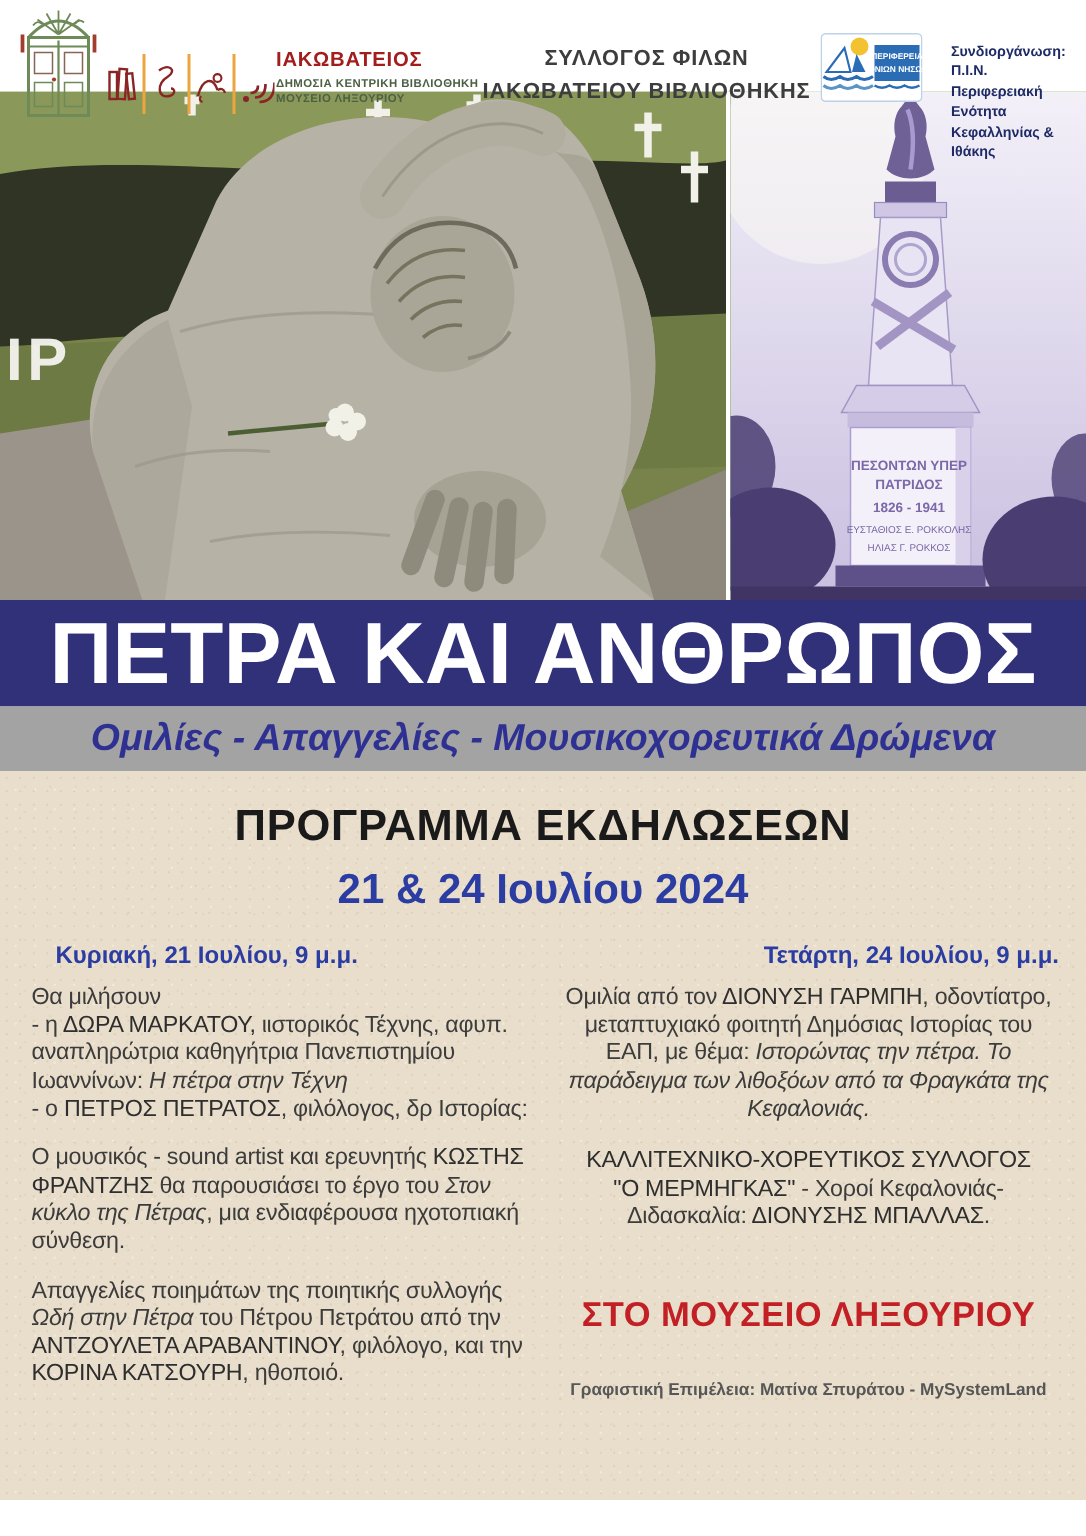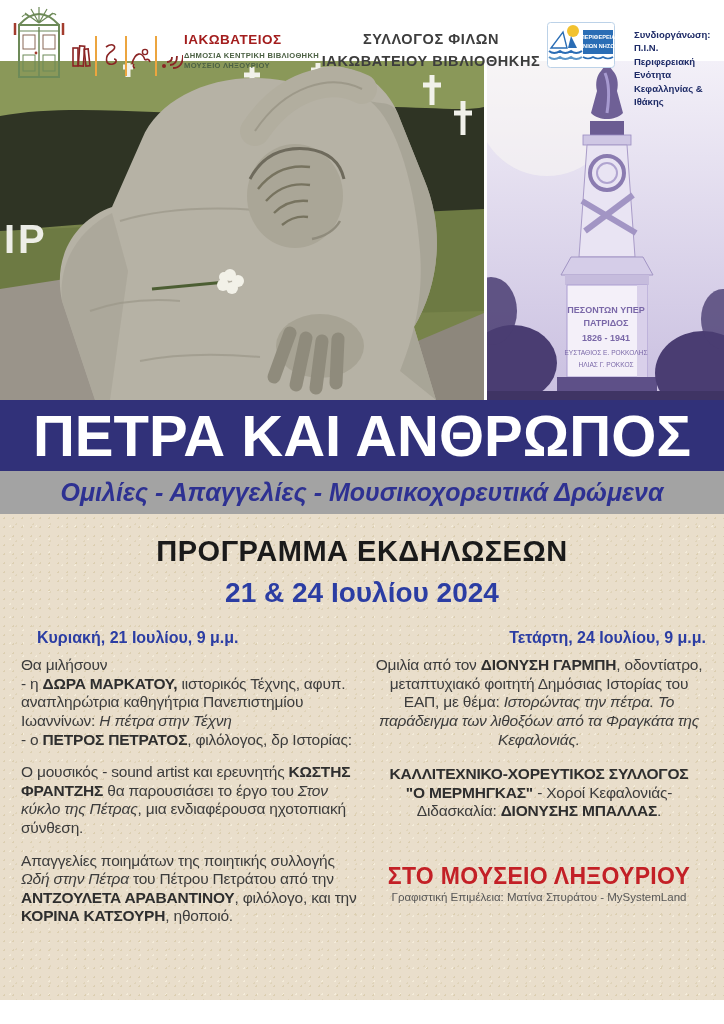--- a/index.html
+++ b/index.html
@@ -47,24 +47,24 @@
     color:#1a1a1a;letter-spacing:.5px;}
   .prog-dates{margin-top:9px;text-align:center;font-size:28px;font-weight:bold;color:var(--accent_blue);}
   .cols{display:flex;margin-top:19px;padding:0 18px 0 21px;justify-content:space-between;}
   .col{font-size:15.5px;color:var(--text_dark);line-height:1.2;}
   .col-left{width:342px;text-align:left;}
   .col-right{width:334px;text-align:center;}
   .col h3{margin:0 0 9px 16px;font-size:16px;font-weight:bold;color:var(--accent_blue);}
   .col-right h3{text-align:right;}
   .col p{margin:0 0 14px 0;white-space:pre-line;letter-spacing:-0.2px;}
   .col-right p{margin-bottom:16px;}
-  .col .b{font-weight:bold;color:#2e2e2e;}
+  .col .b{font-weight:normal;color:#2e2e2e;}
   .col .i{font-style:italic;}
   .venue{margin-top:42px;font-size:23px;font-weight:bold;color:var(--venue_red);letter-spacing:.3px;}
-  .credit{font-size:11.5px;font-weight:normal;color:#575757;}
+  .credit{margin-top:30px;font-size:11.5px;font-weight:bold;color:#575757;}
 </style>
 </head>
 <body>
 
 <div class="poster">
 
   <header class="hdr">
 
     <span class="door-logo">
       <svg width="54" height="74" viewBox="0 0 54 74">

